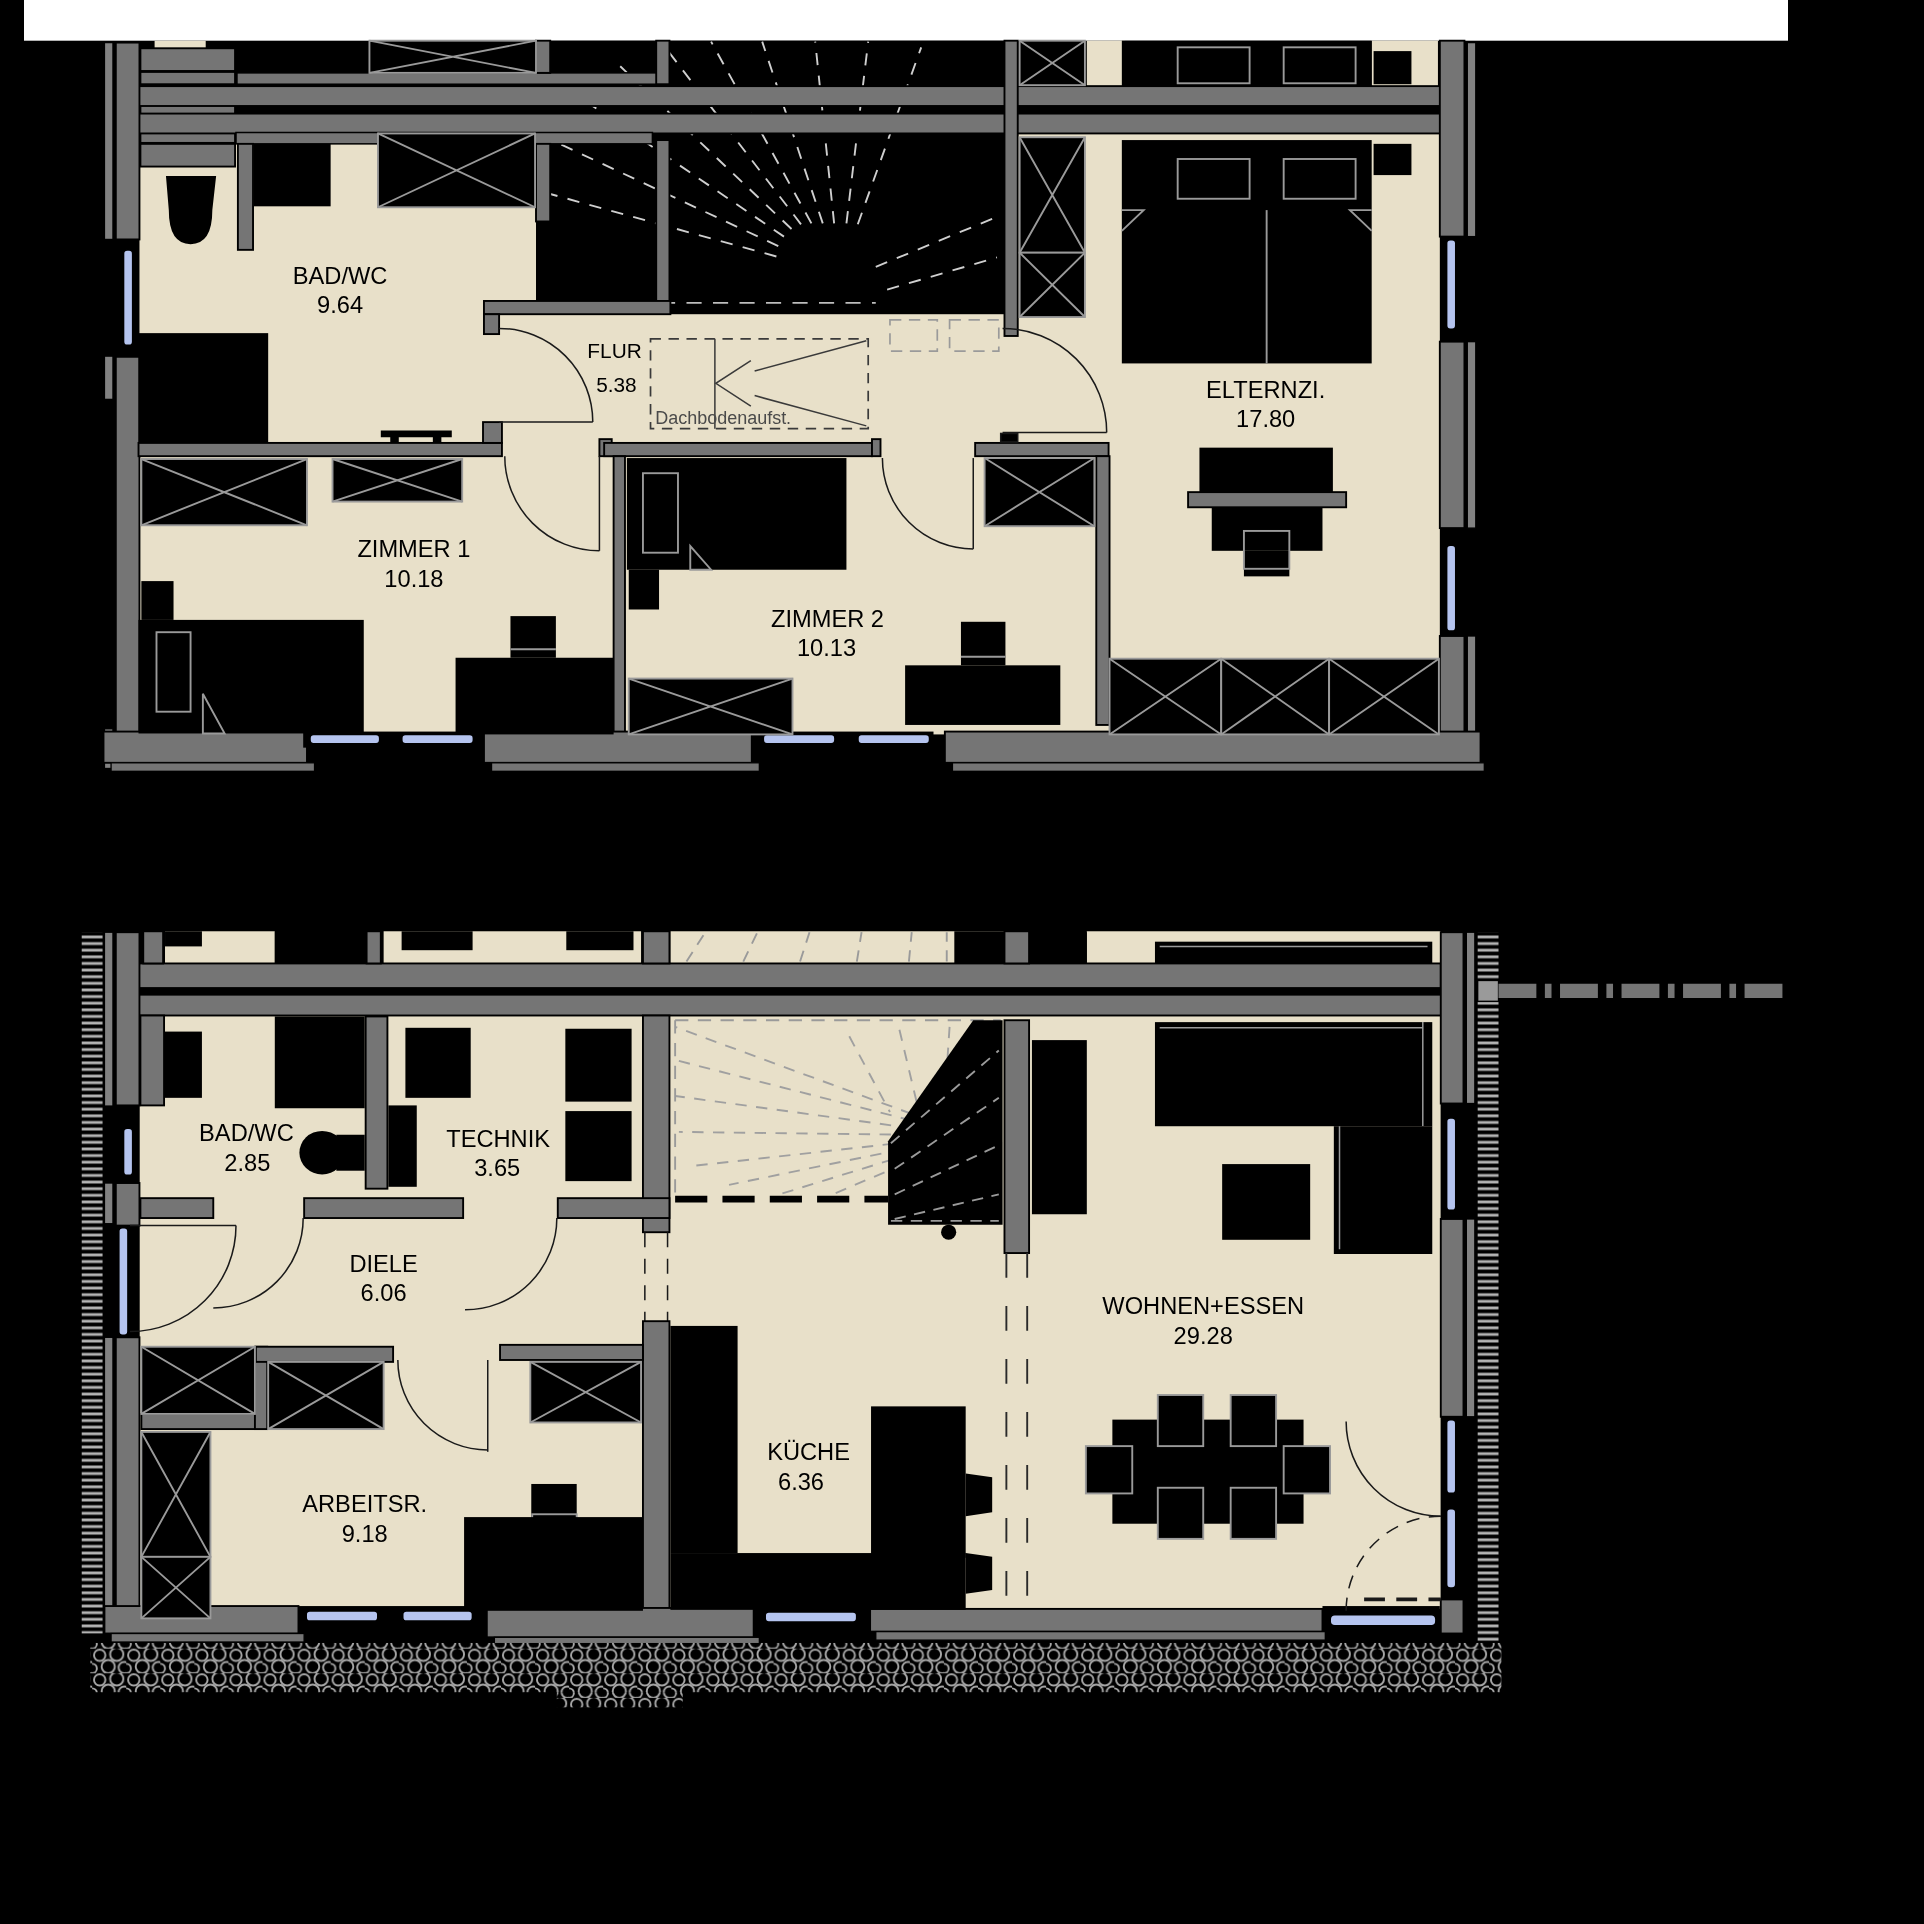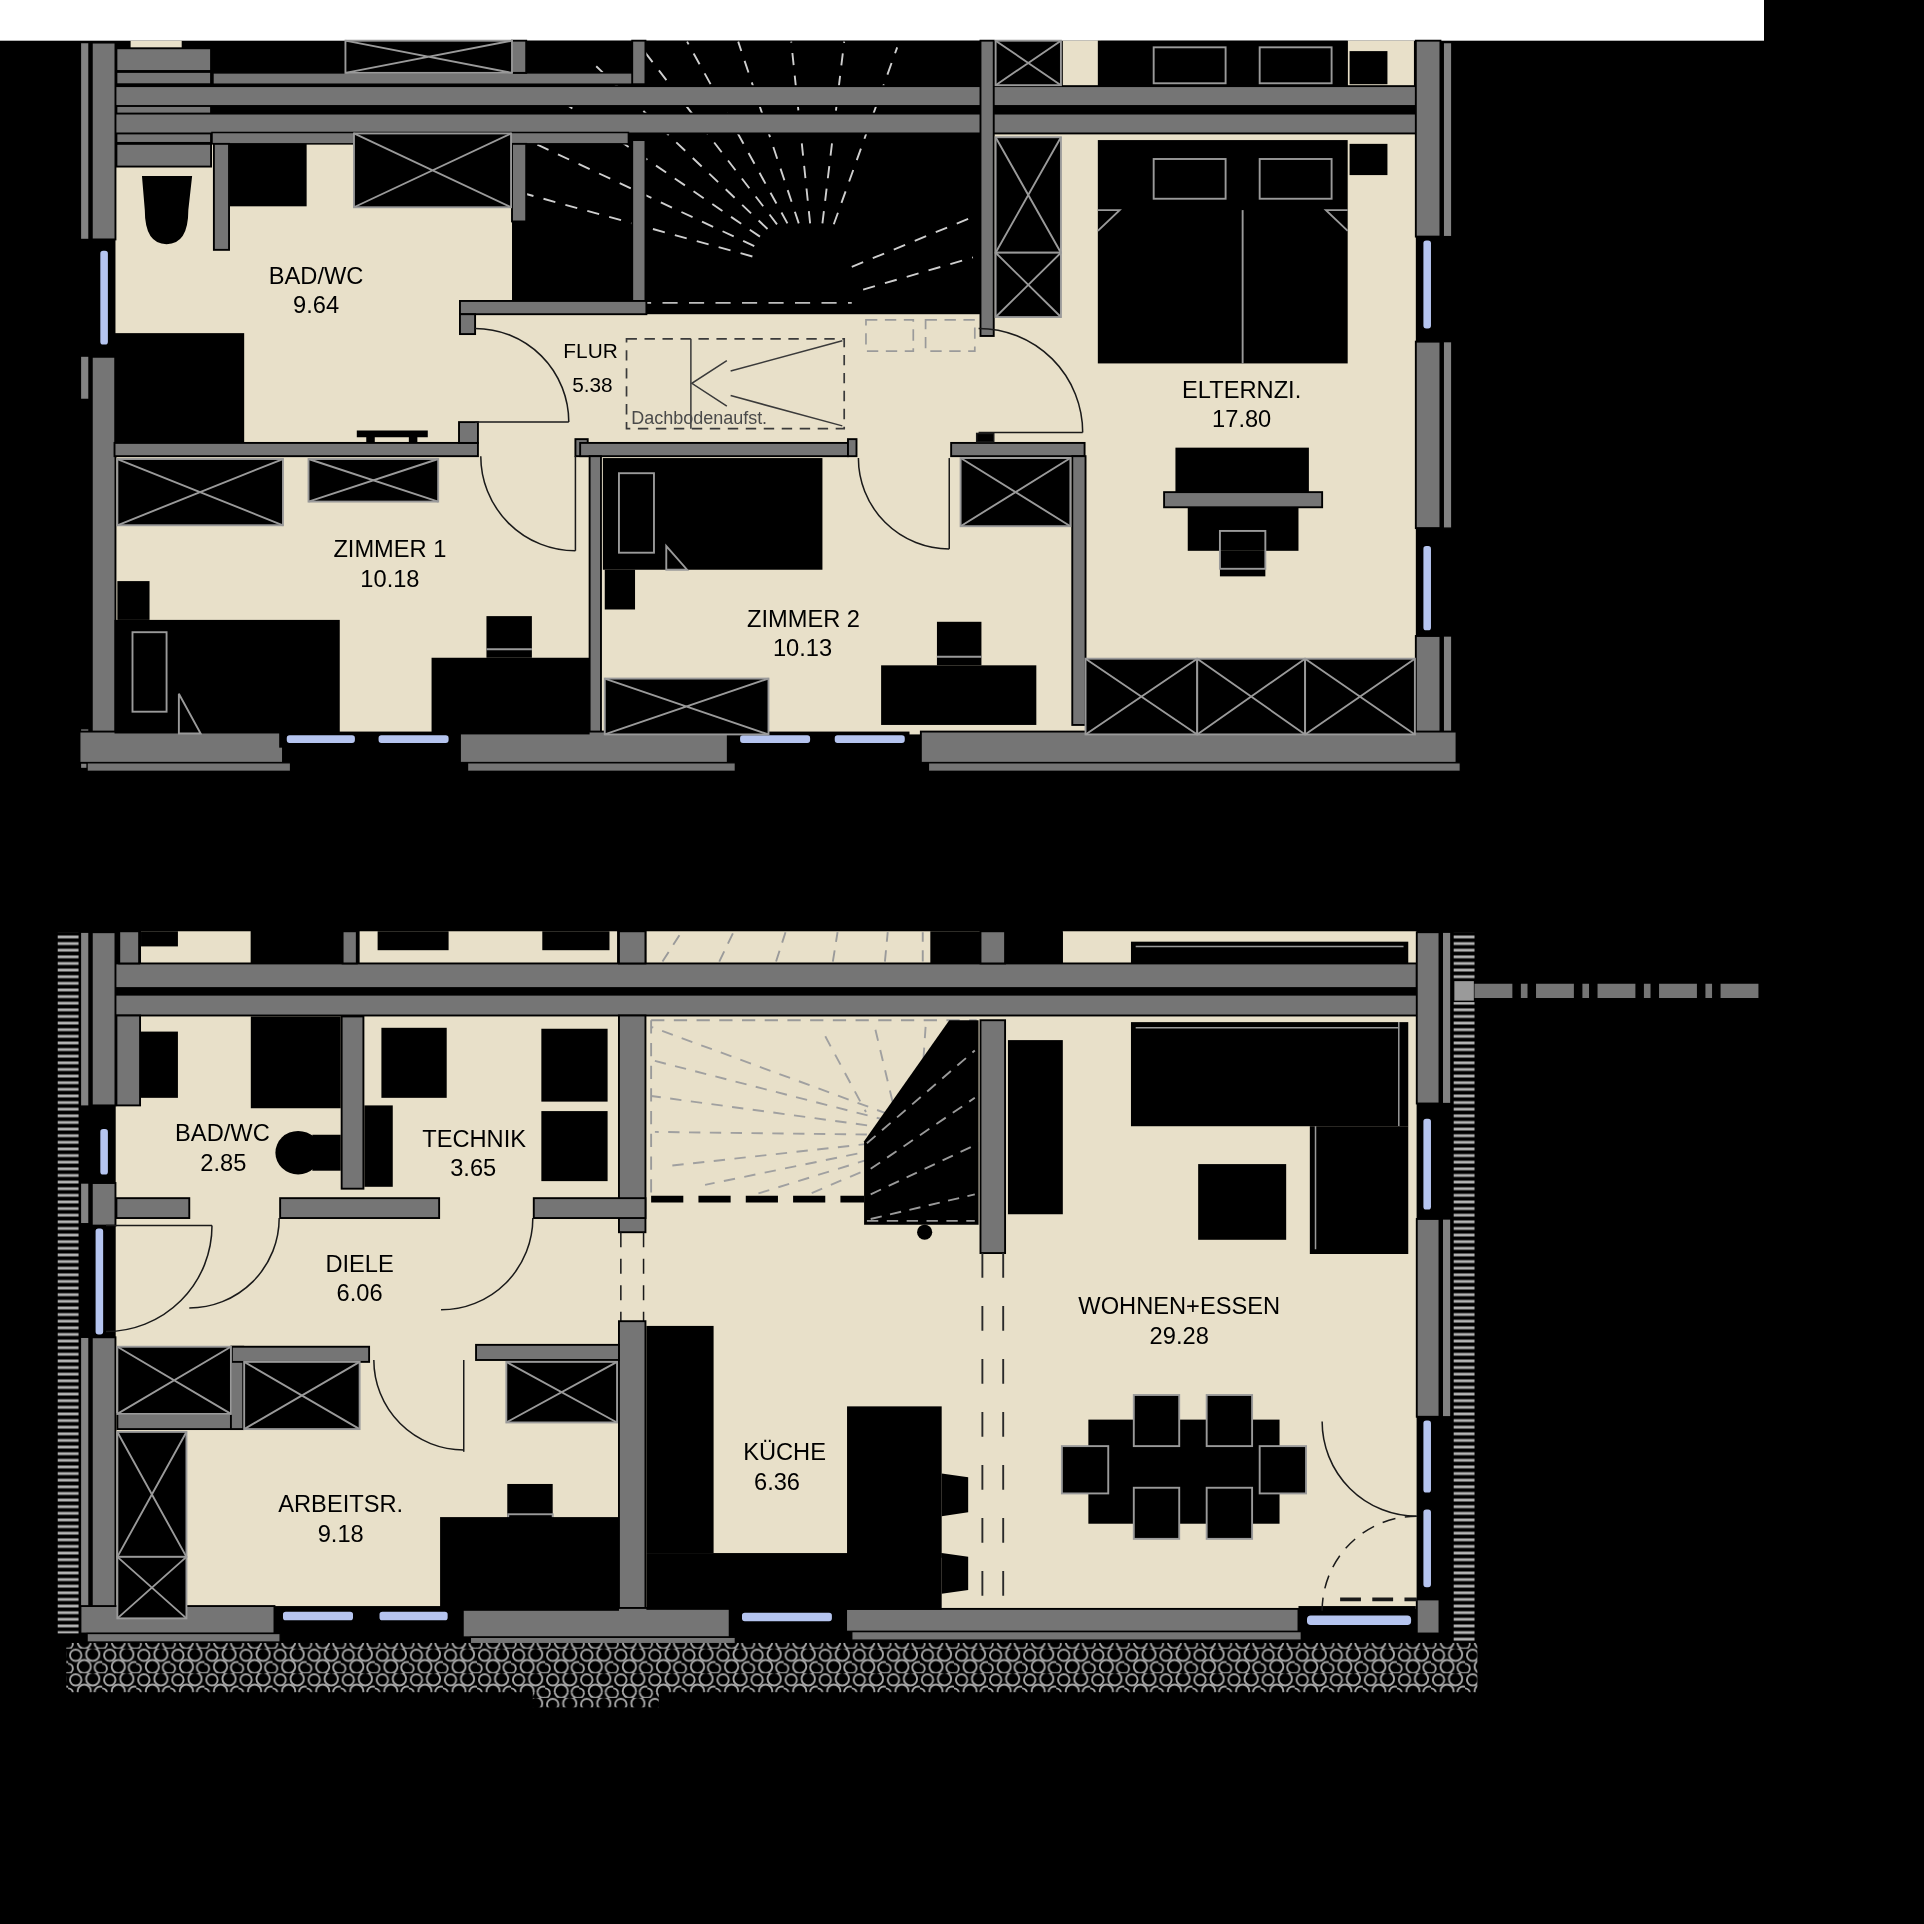--- a/index.html
+++ b/index.html
@@ -1,16 +1,16 @@
 <!DOCTYPE html>
 <html style="font-size:15px"><head>
 <meta charset="utf-8">
 <style>
   html,body{margin:0;padding:0;background:#000;}
-  #page{width:1764px;height:1925px;position:relative;background:#000;overflow:hidden;}
+  #page{width:1764px;height:1925px;position:relative;background:#000;overflow:hidden;margin-left:24px;}
   svg{display:block;}
   text{font-family:"Liberation Sans", sans-serif;fill:#000;}
   .lbl{font-size:25px;}
   .lbls{font-size:22px;}
   .cad{font-size:19px;fill:#4a4a4a;}
 </style>
 </head>
 <body>
 <div id="page">
 <svg width="1925" height="1925" viewBox="0 0 2034 2034">

